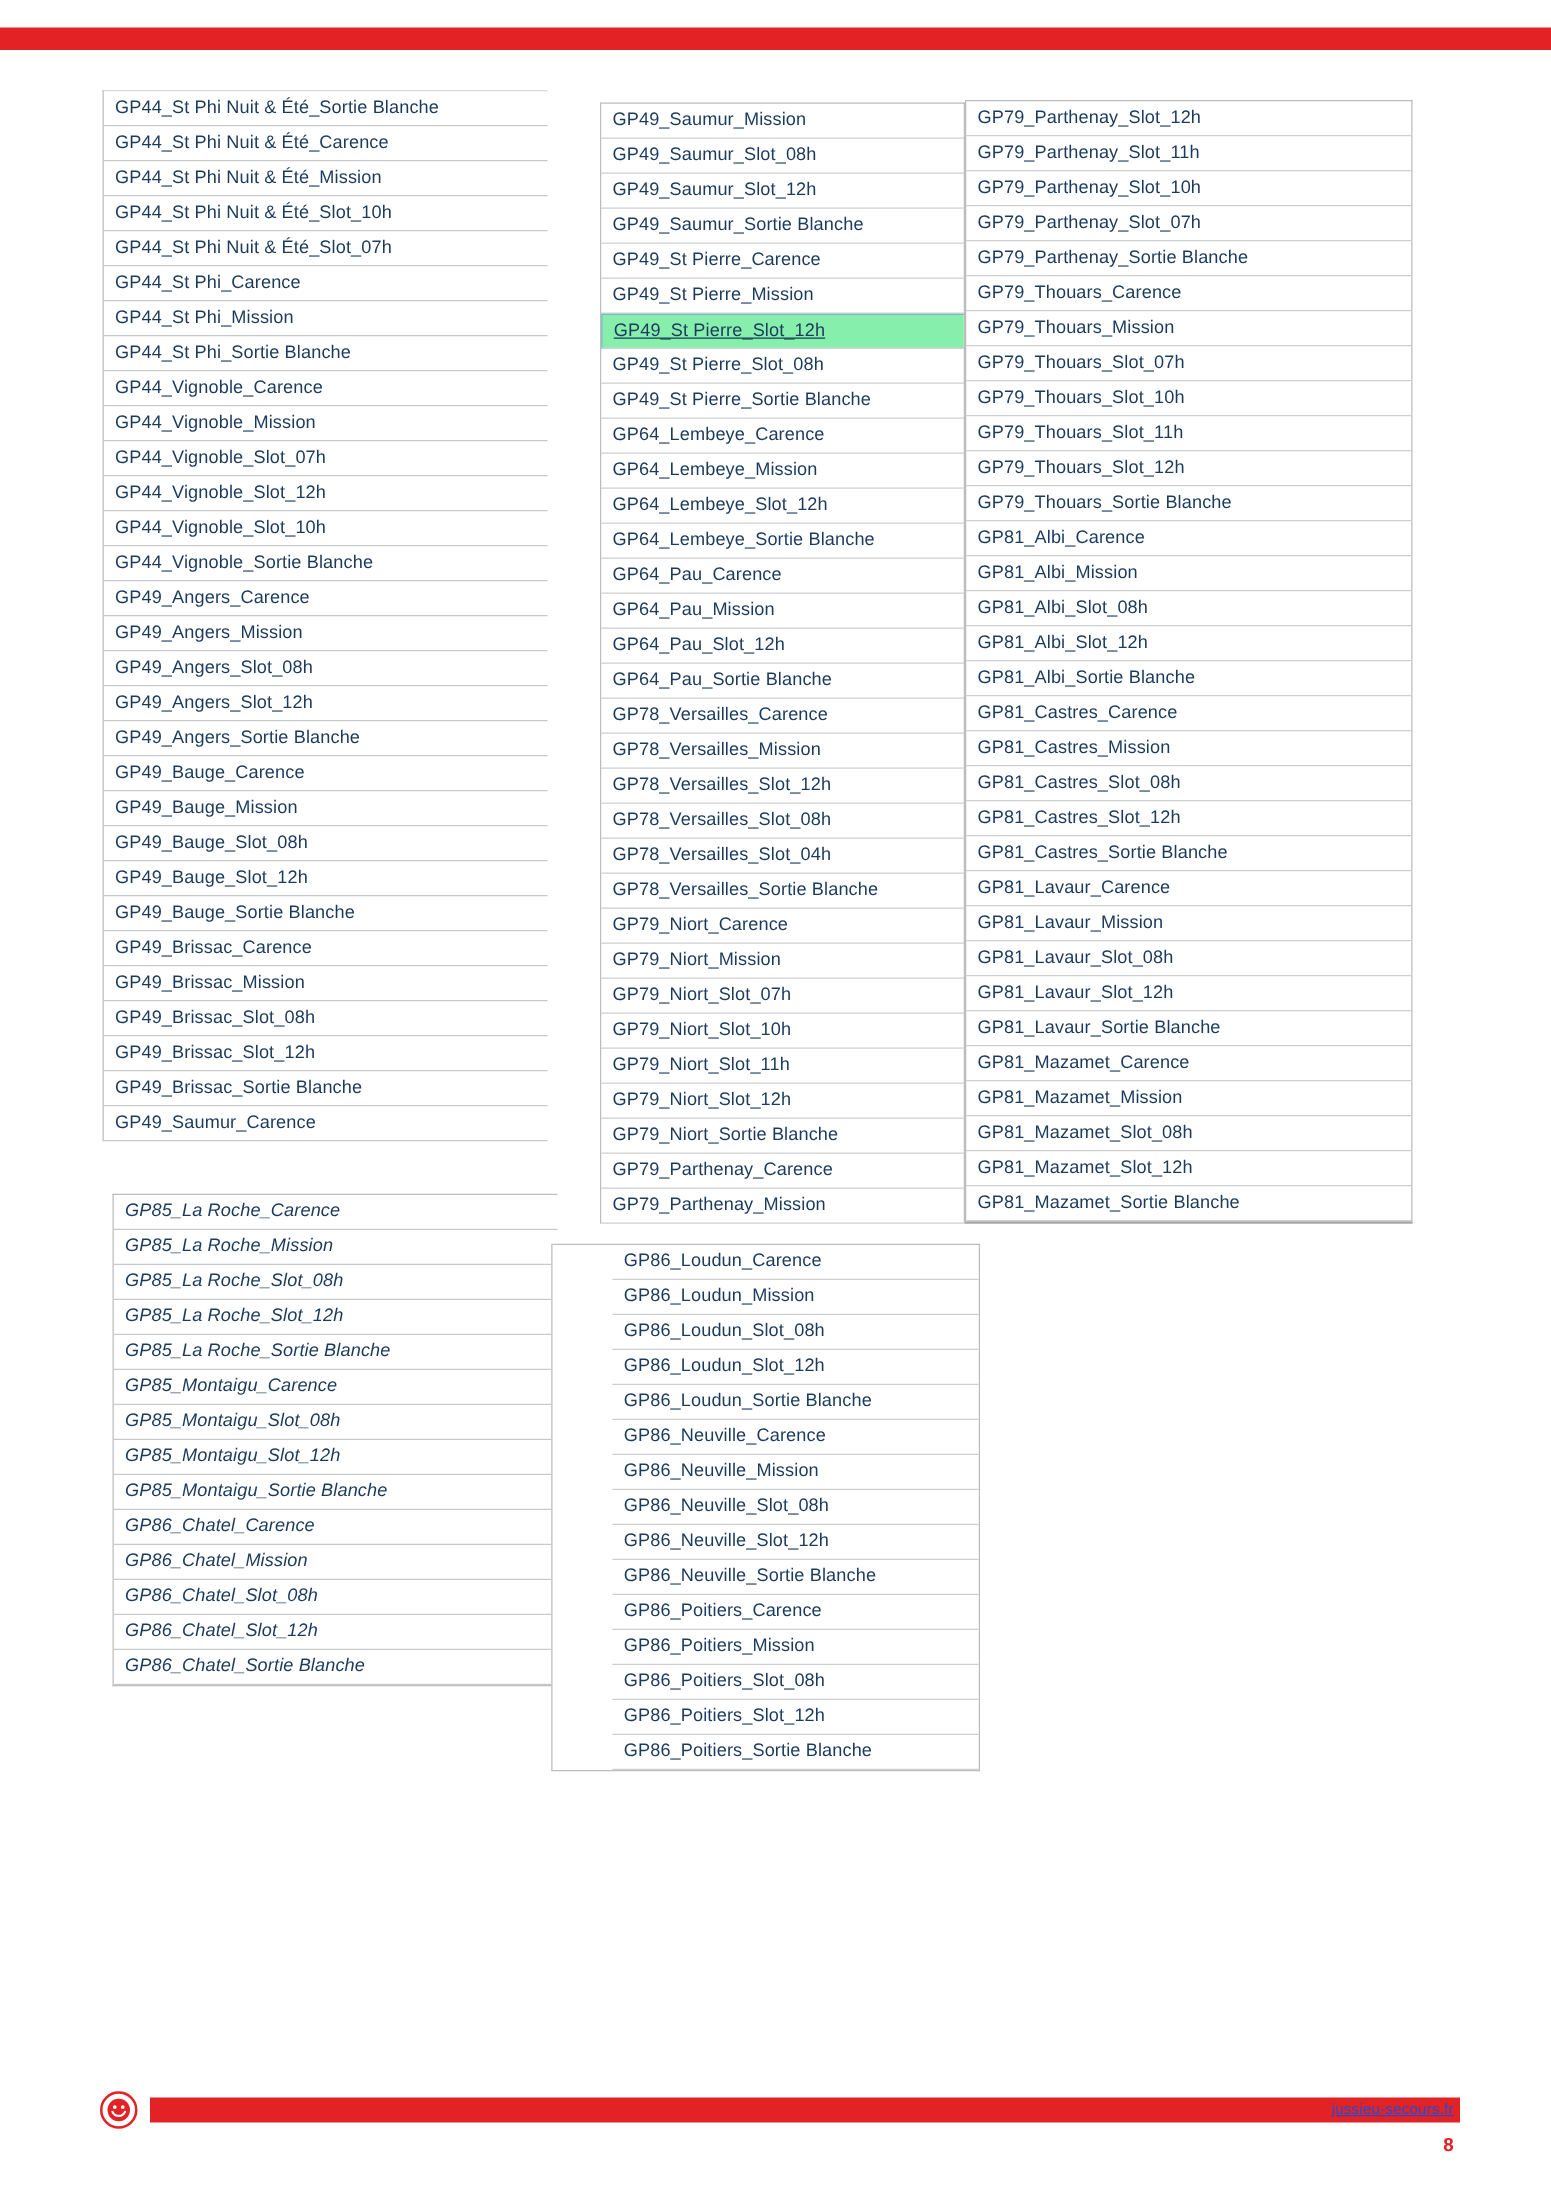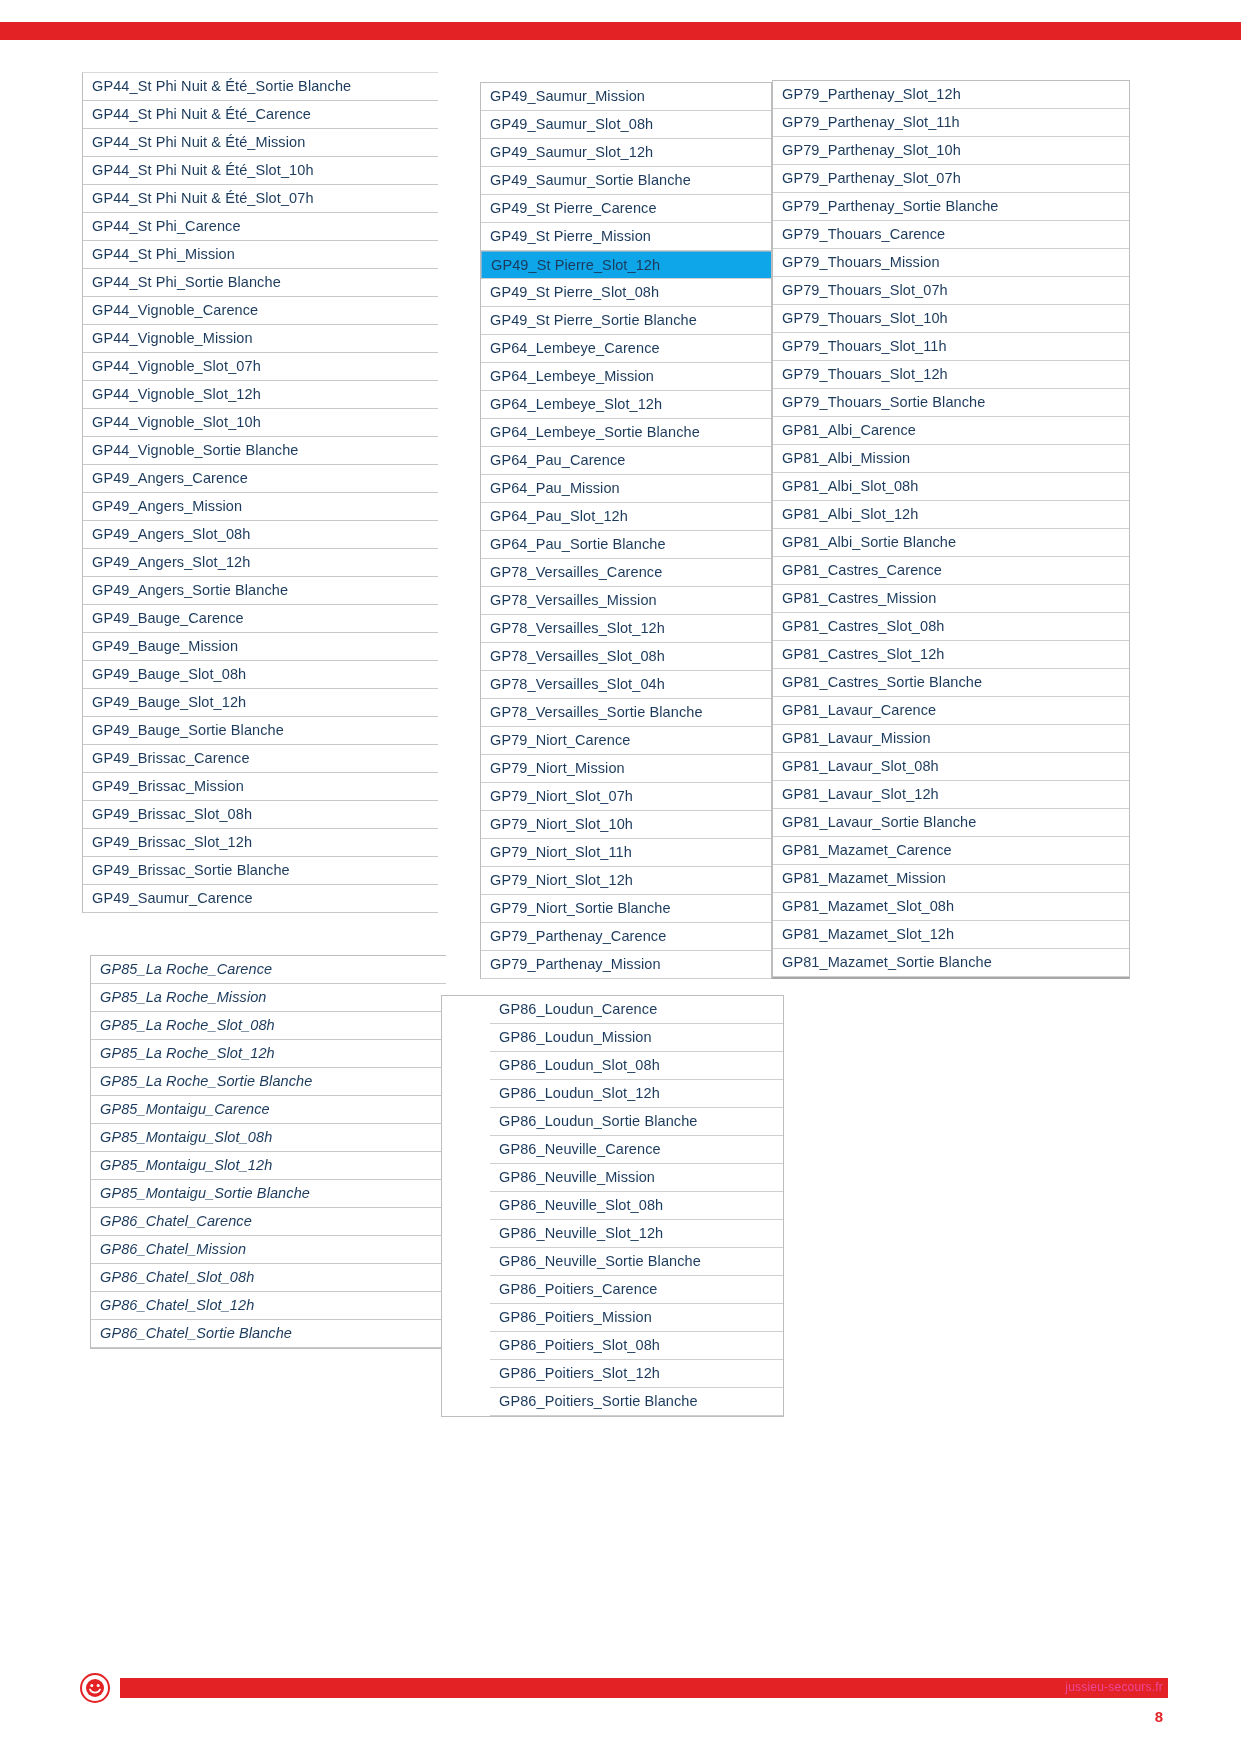--- a/index.html
+++ b/index.html
@@ -43,23 +43,24 @@
     box-sizing: border-box;
     display: flex;
     align-items: center;
     justify-content: center;
   }
   .footer-logo svg { display:block; }
   .footer-site {
     position: absolute;
     right: 78px;
     top: 1680px;
-    color: #ec4899;
+    color: #1d4ed8;
     font-size: 12px;
     letter-spacing: .2px;
+    text-decoration: underline;
   }
   .footer-page {
     position: absolute;
     right: 78px;
     top: 1708px;
     color: #e32226;
     font-size: 15px;
     font-weight: bold;
   }
 
@@ -76,23 +77,24 @@
     font-size: 14.5px;
     line-height: 1;
     padding: 5px 2px 5px 9px;
     white-space: nowrap;
     height: 28px;
     display: flex;
     align-items: center;
     letter-spacing: .1px;
   }
   .listbox .row.selected {
-    background: #0ea5e9;
+    background: #86efac;
     border: 1px solid #7fb3d3;
     border-right: none;
+    text-decoration: underline;
   }
   
   #col-a {
     left: 82px;
     top: 72px;
     width: 356px;
     border-left: 1px solid #bdbdbd;
     border-top: 1px solid #d9d9d9;
   }
   #col-a2 {

